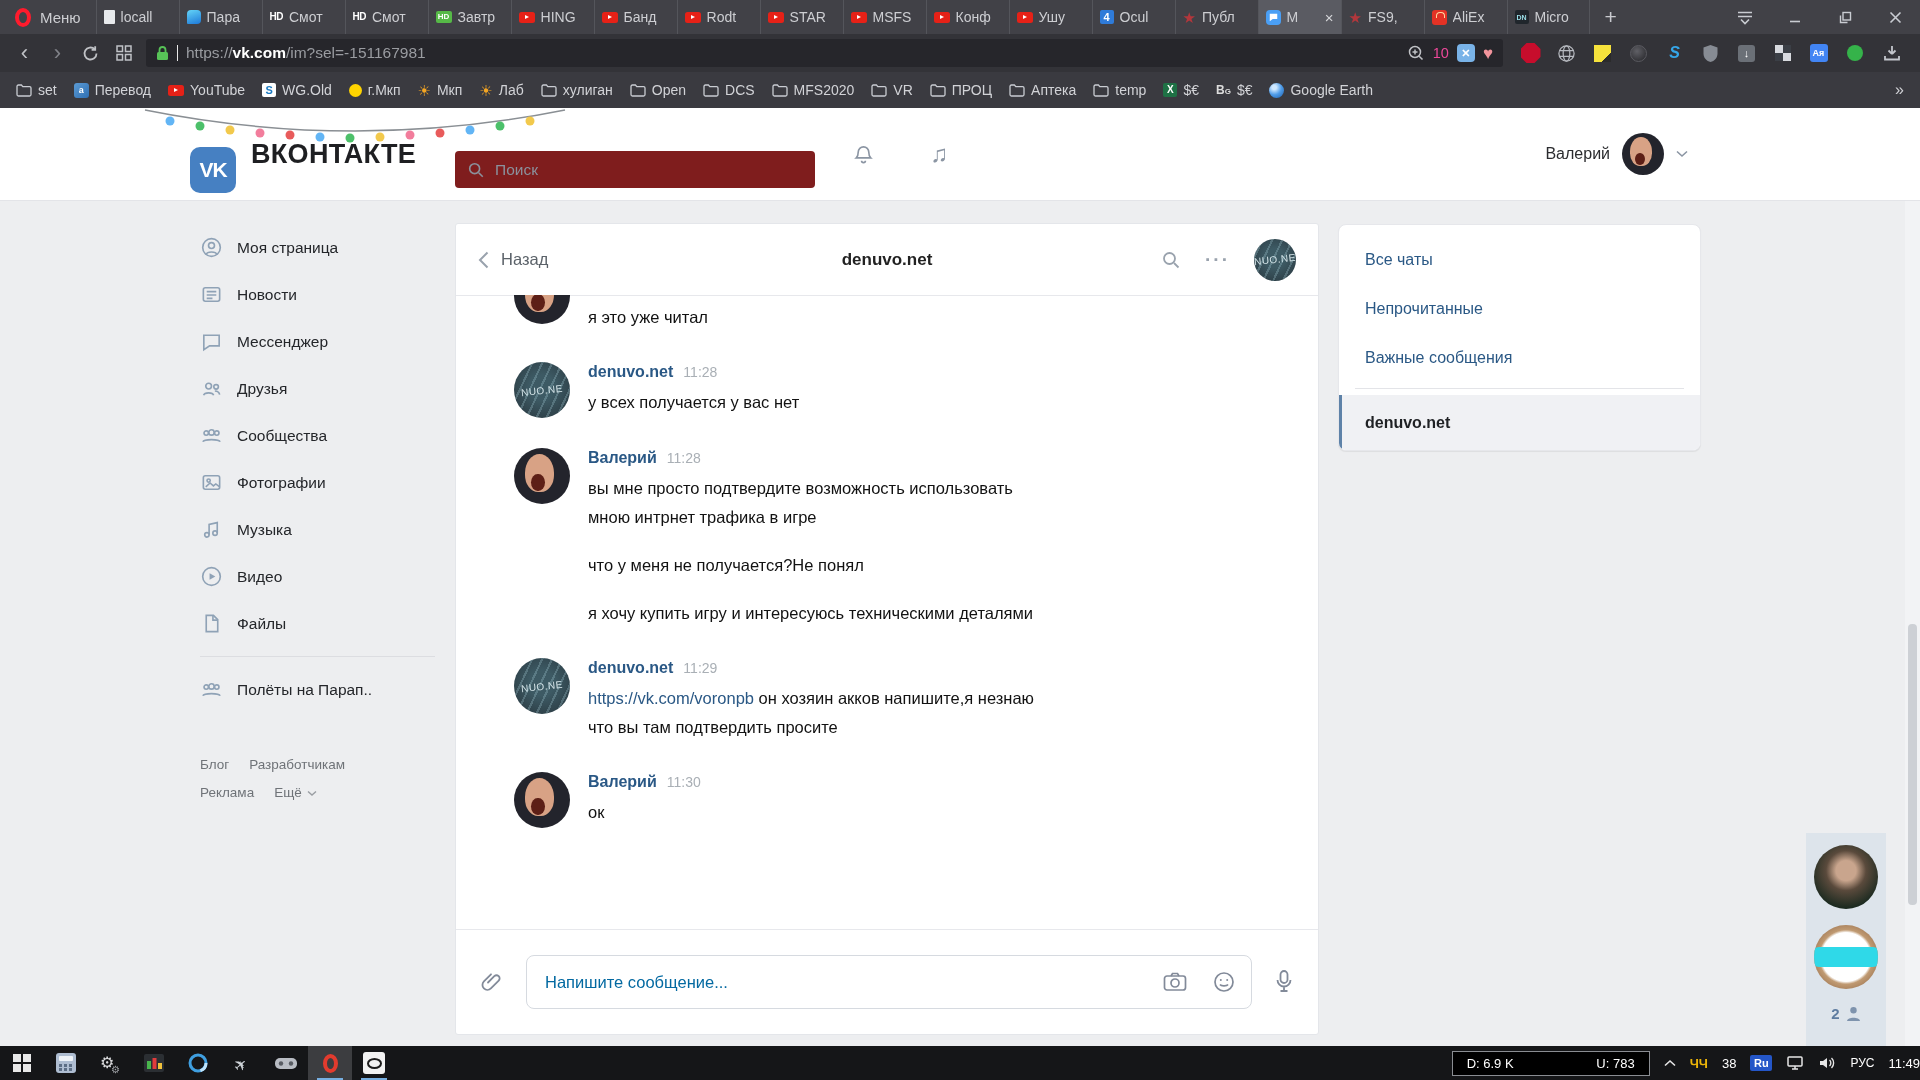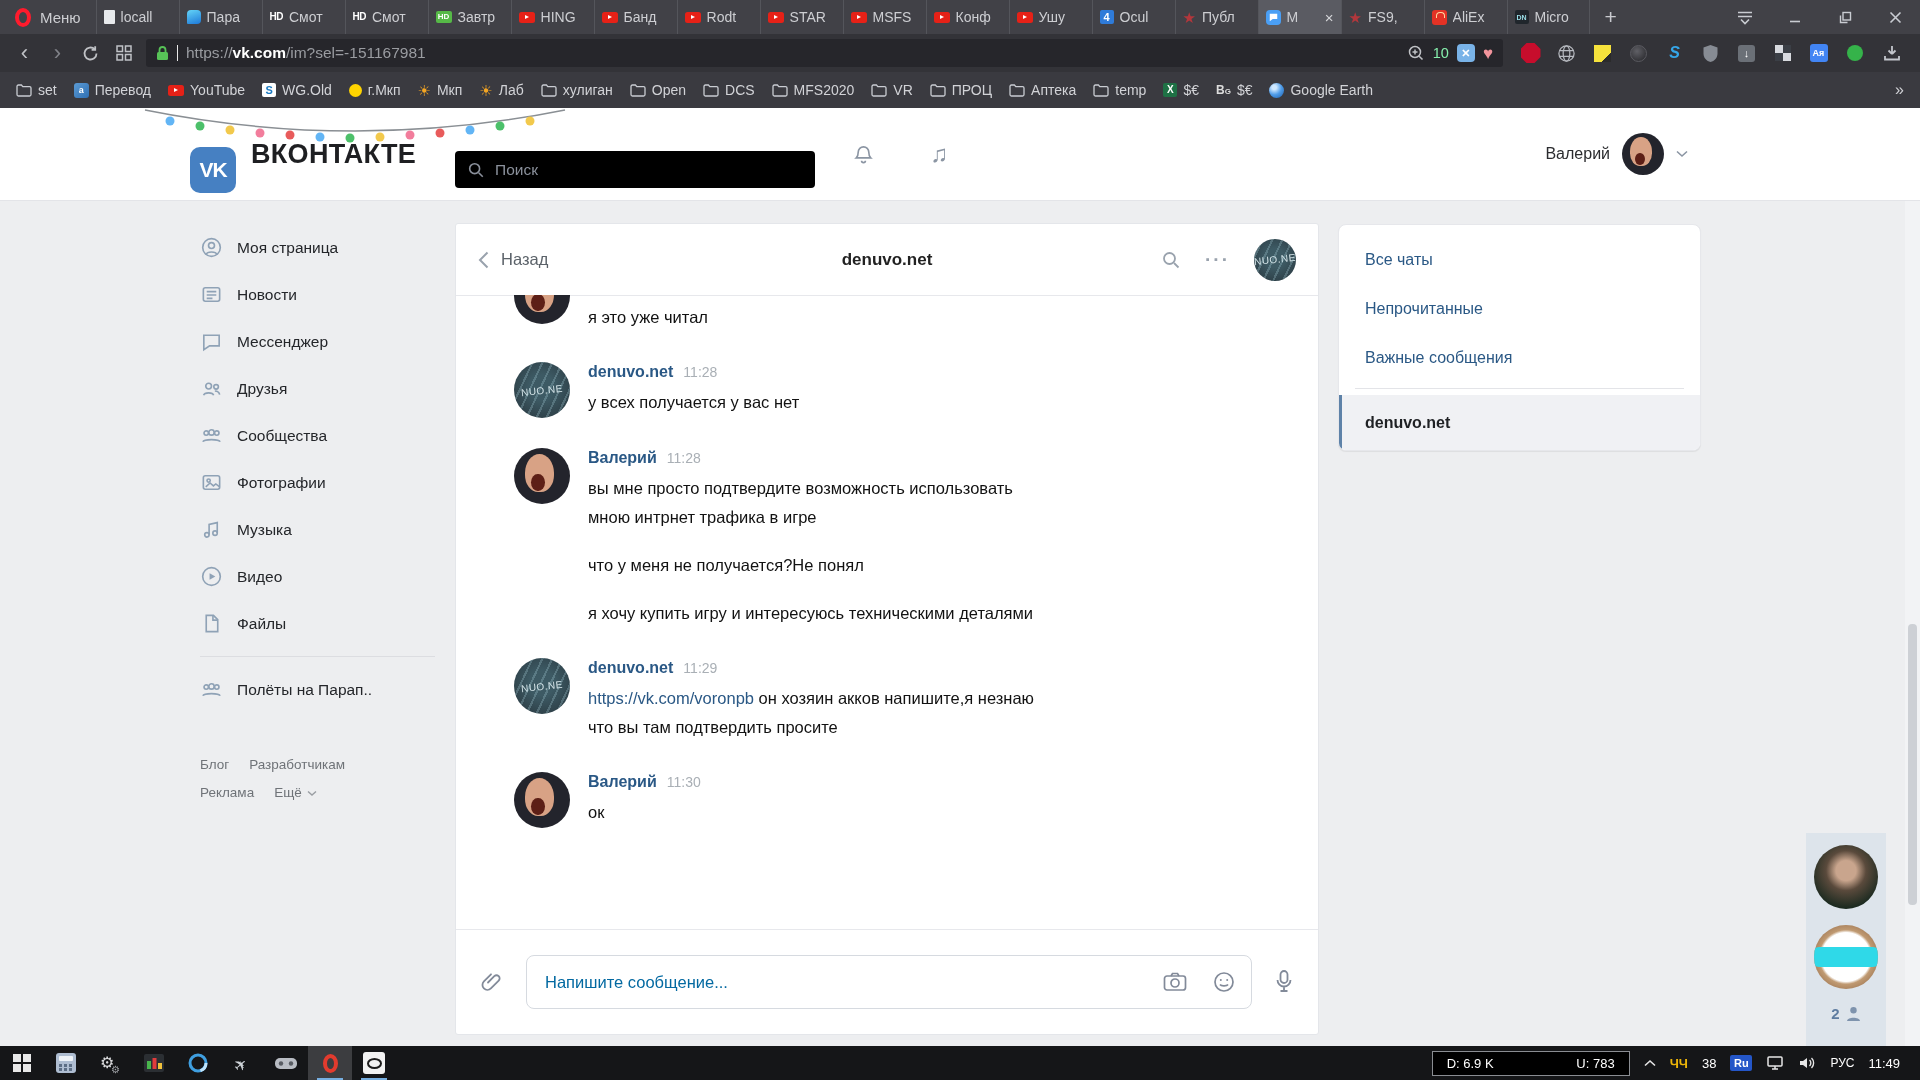--- a/index.html
+++ b/index.html
@@ -26,21 +26,21 @@
            display:flex;align-items:center;padding:0 8px;box-sizing:border-box;z-index:60;}
   .nav{width:33px;height:30px;display:flex;align-items:center;justify-content:center;
        color:#c0c2c6;font-size:22px;}
   .nav.dim{color:#808288;}
   .addr{flex:1;height:28px;background:#26262b;border-radius:3px;display:flex;align-items:center;
         gap:8px;padding:0 10px;margin:0 10px 0 6px;min-width:0;}
   .caret{width:1px;height:16px;background:#e8e8e8;}
   .addr-url{font-size:15.5px;color:#9a9ca1;white-space:nowrap;}
   .addr-url b{color:#ffffff;font-weight:700;}
   .addr-spacer{flex:1;}
-  .zoom-count{color:#86efac;font-size:14.5px;}
+  .zoom-count{color:#ec4899;font-size:14.5px;}
   .ic-blue-x-badge span{width:18px;height:18px;background:#79b3e8;border-radius:4px;color:#fff;
         font-size:11px;font-weight:700;display:flex;align-items:center;justify-content:center;}
   .ic-heart{color:#f2949c;font-size:17px;}
   .ext-row{display:flex;align-items:center;gap:13px;padding:0 6px;}
   .ext{width:23px;height:23px;display:flex;align-items:center;justify-content:center;}
   .ic-adblock-plus span{width:20px;height:20px;background:#c70d2c;color:#fff;font-size:7px;font-weight:700;
         display:flex;align-items:center;justify-content:center;
         clip-path:polygon(30% 0,70% 0,100% 30%,100% 70%,70% 100%,30% 100%,0 70%,0 30%);}
   .ic-sticky-notes span{width:17px;height:17px;background:linear-gradient(135deg,#f6e23c 72%,#2b2b2b 72%);}
   .ic-dark-disc span{width:17px;height:17px;border-radius:50%;background:radial-gradient(circle at 40% 35%,#606066,#232327);border:1px solid #5a5a60;box-sizing:border-box;}
@@ -88,21 +88,21 @@
          color:#fff;font-size:9px;font-weight:700;display:inline-flex;align-items:center;justify-content:center;}
 
   
   .page{position:absolute;top:108px;left:0;right:0;height:938px;background:#fff;overflow:hidden;}
   .vk-header{position:absolute;top:0;left:0;right:0;height:92px;background:#fff;border-bottom:1px solid #e3e4e8;z-index:5;}
   .garland{position:absolute;left:140px;top:0;}
   .vk-logo{position:absolute;left:190px;top:39px;width:46px;height:46px;border-radius:10px;background:#4680c2;
            color:#fff;font-weight:700;font-size:21px;display:flex;align-items:center;justify-content:center;letter-spacing:-1px;}
   .vk-wordmark{position:absolute;left:251px;top:0;height:92px;display:flex;align-items:center;
            font-size:27px;font-weight:700;color:#1e1f22;letter-spacing:.3px;}
-  .vk-search{position:absolute;left:455px;top:43px;width:360px;height:37px;background:#000000;border-radius:4px;
+  .vk-search{position:absolute;left:455px;top:43px;width:360px;height:37px;background:#7f1d1d;border-radius:4px;
            display:flex;align-items:center;gap:10px;padding:0 12px;box-sizing:border-box;color:#8b919c;font-size:15.5px;}
   .hdr-ic{position:absolute;top:0;height:92px;display:flex;align-items:center;color:#8b95a3;}
   .hdr-bell{left:852px;}
   .hdr-music{left:930px;font-size:24px;}
   .hdr-user{position:absolute;right:232px;top:0;height:92px;display:flex;align-items:center;gap:12px;}
   .hdr-user-name{font-size:16px;color:#2b2c2f;}
   .avatar{border-radius:50%;flex:none;position:relative;overflow:hidden;}
   .avatar-valeriy{background:#23242c;}
   .avatar-valeriy::before{content:"";position:absolute;left:20%;top:10%;width:52%;height:68%;
            background:#d8a285;border-radius:50% 50% 45% 45%;}
@@ -172,21 +172,21 @@
 
   
   .taskbar{position:absolute;left:0;right:0;top:1046px;height:34px;background:#151618;display:flex;
            align-items:center;color:#fff;z-index:70;}
   .tb-btn{width:44px;height:34px;display:flex;align-items:center;justify-content:center;position:relative;}
   .tb-btn.active{background:#3c3d40;}
   .tb-btn.running::after{content:"";position:absolute;left:9px;right:9px;bottom:0;height:2px;background:#76aee0;}
   .ic-opera-app span{display:block;width:15px;height:19px;border:4px solid #e23b2e;border-radius:50%;box-sizing:border-box;}
   .ic-camera-app span{display:flex;width:22px;height:22px;background:#f2f2f2;border-radius:3px;align-items:center;justify-content:center;}
   .ic-camera-app span::after{content:"";width:11px;height:7px;border:2.5px solid #1c1c1c;border-radius:50%;}
-  .tray{margin-left:auto;display:flex;align-items:center;gap:14px;padding-right:20px;font-size:13px;}
+  .tray{margin-left:auto;display:flex;align-items:center;gap:14px;padding-right:0;font-size:13px;}
   .net-box{width:198px;height:25px;border:1px solid #8a8d92;background:#000;display:flex;align-items:center;
            justify-content:space-between;padding:0 14px;box-sizing:border-box;font-size:13px;}
   .tray-green{color:#eab308;font-weight:700;}
   .lang-badge{width:22px;height:16px;background:#2456c8;border-radius:2px;color:#fff;font-size:11px;font-weight:700;
            display:flex;align-items:center;justify-content:center;}
   .tray-lang{font-size:12px;}
 </style>
 </head>
 <body>
 

